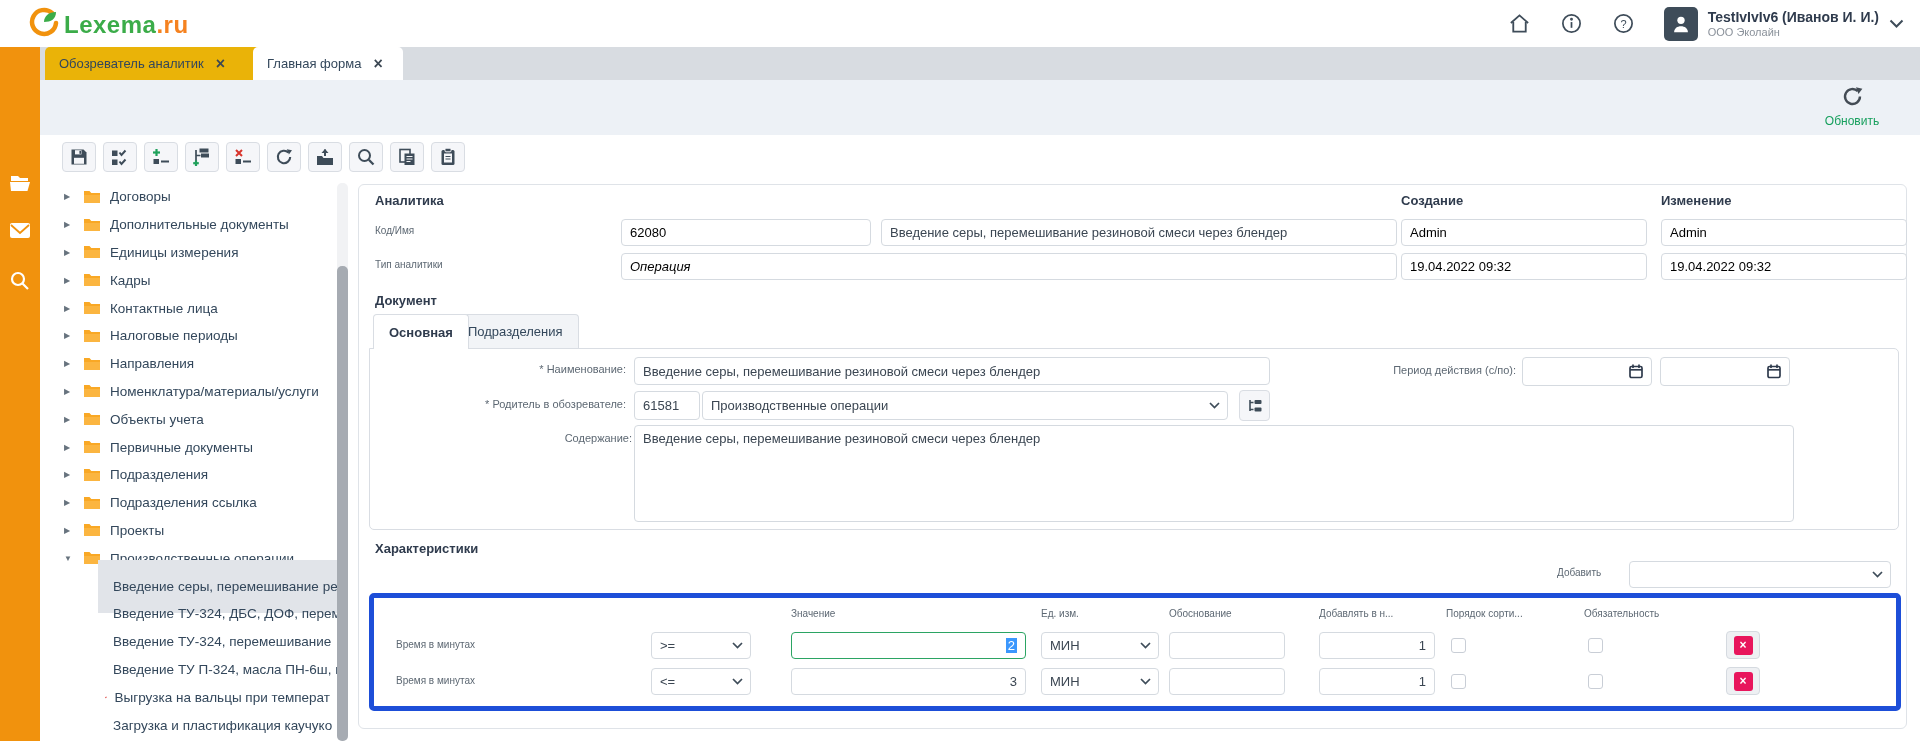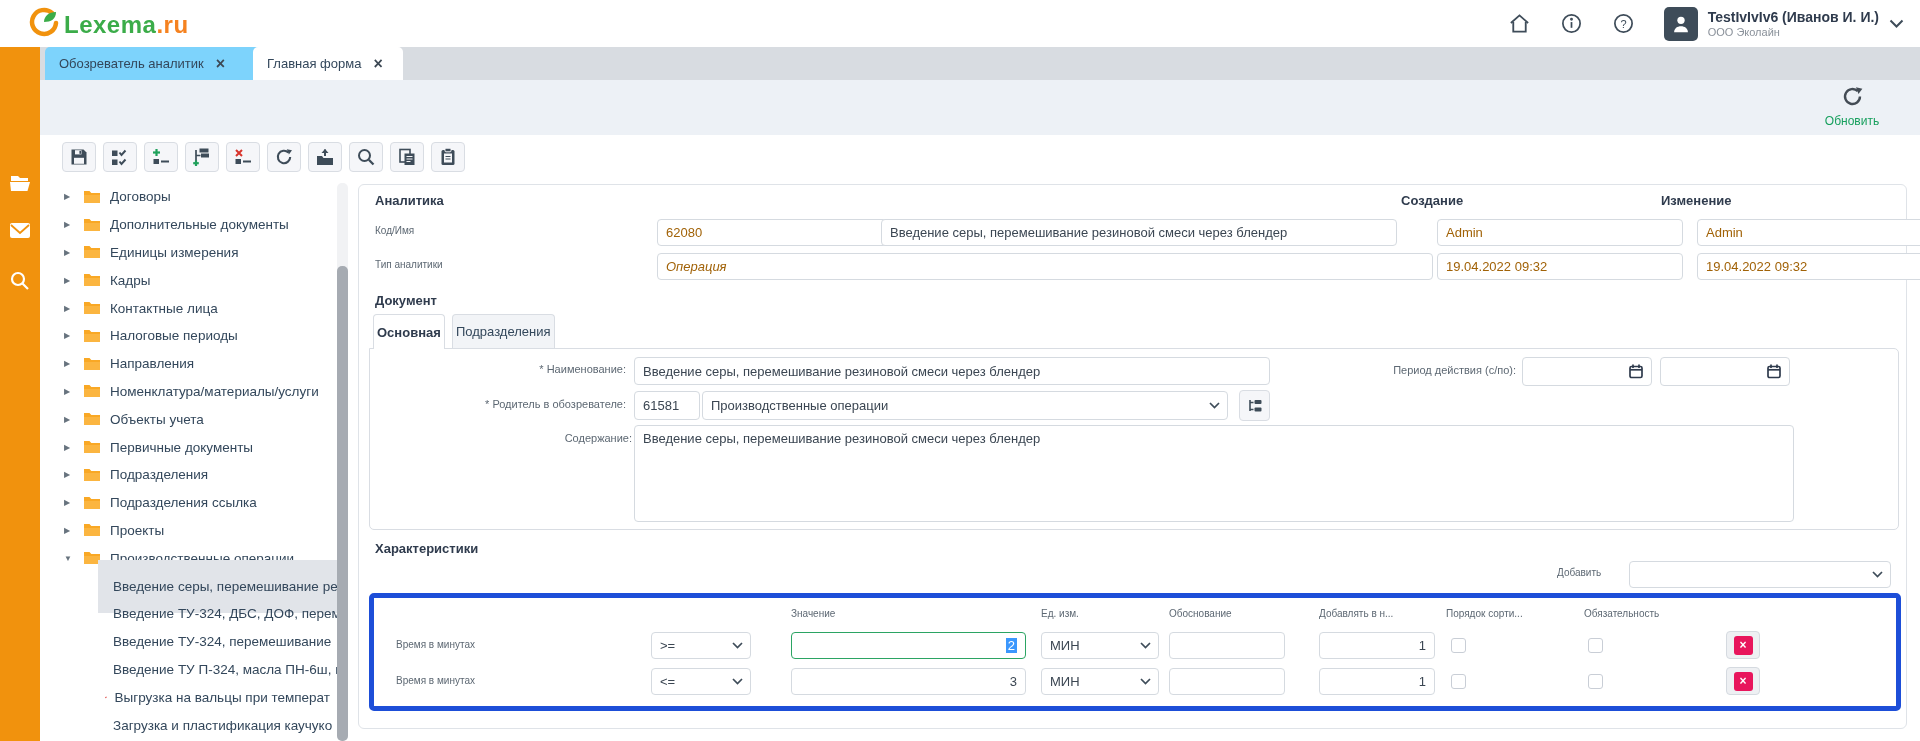--- a/index.html
+++ b/index.html
@@ -14,21 +14,21 @@
   .hicon{width:24px;height:24px;display:flex;align-items:center;justify-content:center;cursor:pointer;}
   .userblk{display:flex;align-items:center;gap:10px;}
   .avatar{width:34px;height:34px;border-radius:5px;background:#3E4C59;display:flex;align-items:center;justify-content:center;}
   .uname{font-size:14px;font-weight:bold;color:#2f3b4d;line-height:17px;}
   .ucomp{font-size:11px;color:#8a919a;line-height:13px;}
   
   .tabbar{position:absolute;left:0;top:47px;width:1920px;height:33px;background:#d8dce1;}
   .rail-top{position:absolute;left:0;top:47px;width:40px;height:33px;background:#F1920D;}
   .mtab{position:absolute;top:47px;height:33px;display:flex;align-items:center;gap:12px;
         padding:0 14px;font-size:13px;color:#33475b;border-radius:5px 5px 0 0;box-sizing:border-box;cursor:pointer;}
-  .mtab1{left:45px;width:224px;background:#7dd3fc;}
+  .mtab1{left:45px;width:224px;background:#eab308;}
   .mtab2{left:253px;width:150px;background:#fff;}
   .closex{font-size:16px;font-weight:bold;color:#3c4854;line-height:1;cursor:pointer;}
   
   .rail{position:absolute;left:0;top:80px;width:40px;height:661px;background:#F1920D;}
   .rail .ric{position:absolute;left:9px;width:22px;height:22px;cursor:pointer;}
   
   .band{position:absolute;left:40px;top:80px;width:1880px;height:55px;background:#edf1f6;}
   .refresh-btn{position:absolute;right:26px;top:85px;width:84px;text-align:center;cursor:pointer;}
   .refresh-lbl{font-size:12px;color:#18A05E;margin-top:2px;}
   .tbar{position:absolute;left:62px;top:142px;display:flex;gap:7px;}
@@ -44,26 +44,26 @@
   .trow.selected .leafc{background:#E1E4E9;}
   .vtrack{position:absolute;left:337px;top:183px;width:11px;height:558px;background:#f1f2f4;border-radius:5px;}
   .vthumb{position:absolute;left:337px;top:266px;width:11px;height:475px;background:#A6ABB2;border-radius:5px;cursor:grab;}
   
   .panel{position:absolute;left:358px;top:184px;width:1549px;height:545px;background:#fff;
          border:1px solid #dfe3e8;border-radius:6px;box-sizing:border-box;}
   .hd{position:absolute;font-size:13px;font-weight:bold;color:#2f3b4d;white-space:nowrap;}
   .lbl{position:absolute;font-size:10px;color:#5d6873;white-space:nowrap;}
   .inp{position:absolute;border:1px solid #d5dae0;border-radius:4px;background:#fff;box-sizing:border-box;
        font:13px "Liberation Sans",sans-serif;color:#3b4652;padding:0 8px;height:27px;outline:none;}
-  .ro{color:#a16207;margin-left:36px;}
+  .ro{color:#000000;}
   .num{text-align:right;}
   .sel-box{position:absolute;border:1px solid #d5dae0;border-radius:4px;background:#fff;box-sizing:border-box;
        display:flex;align-items:center;padding:0 24px 0 8px;font-size:13px;color:#3b4652;height:27px;cursor:pointer;}
   .sel-box .chev{position:absolute;right:7px;}
-  .dtab{position:absolute;height:34px;display:flex;align-items:center;padding:0 3px;font-size:13px;color:#33475b;
+  .dtab{position:absolute;height:34px;display:flex;align-items:center;padding:0 15px;font-size:13px;color:#33475b;
         border:1px solid #d9dde3;border-bottom:none;border-radius:4px 4px 0 0;background:#f2f4f7;box-sizing:border-box;cursor:pointer;}
   .dtab.active{background:#fff;height:35px;z-index:2;font-weight:bold;color:#2f3b4d;}
   .tabbox{position:absolute;left:10px;top:163px;width:1530px;height:182px;border:1px solid #d9dde3;border-radius:0 5px 5px 5px;box-sizing:border-box;}
   .rlbl{position:absolute;font-size:11px;color:#5d6873;text-align:right;white-space:nowrap;}
   .ta{position:absolute;border:1px solid #d5dae0;border-radius:4px;box-sizing:border-box;resize:none;
       font:13px "Liberation Sans",sans-serif;color:#3b4652;padding:5px 8px;outline:none;}
   .icon-btn{position:absolute;width:31px;height:31px;background:#f5f6f9;border:1px solid #d9dde3;border-radius:4px;
       display:flex;align-items:center;justify-content:center;cursor:pointer;box-sizing:border-box;}
   .cal{position:absolute;cursor:pointer;}
   .tablebox{position:absolute;left:10px;top:408px;width:1532px;height:118px;border:5px solid #1d4ed8;border-radius:5px;box-sizing:border-box;}

